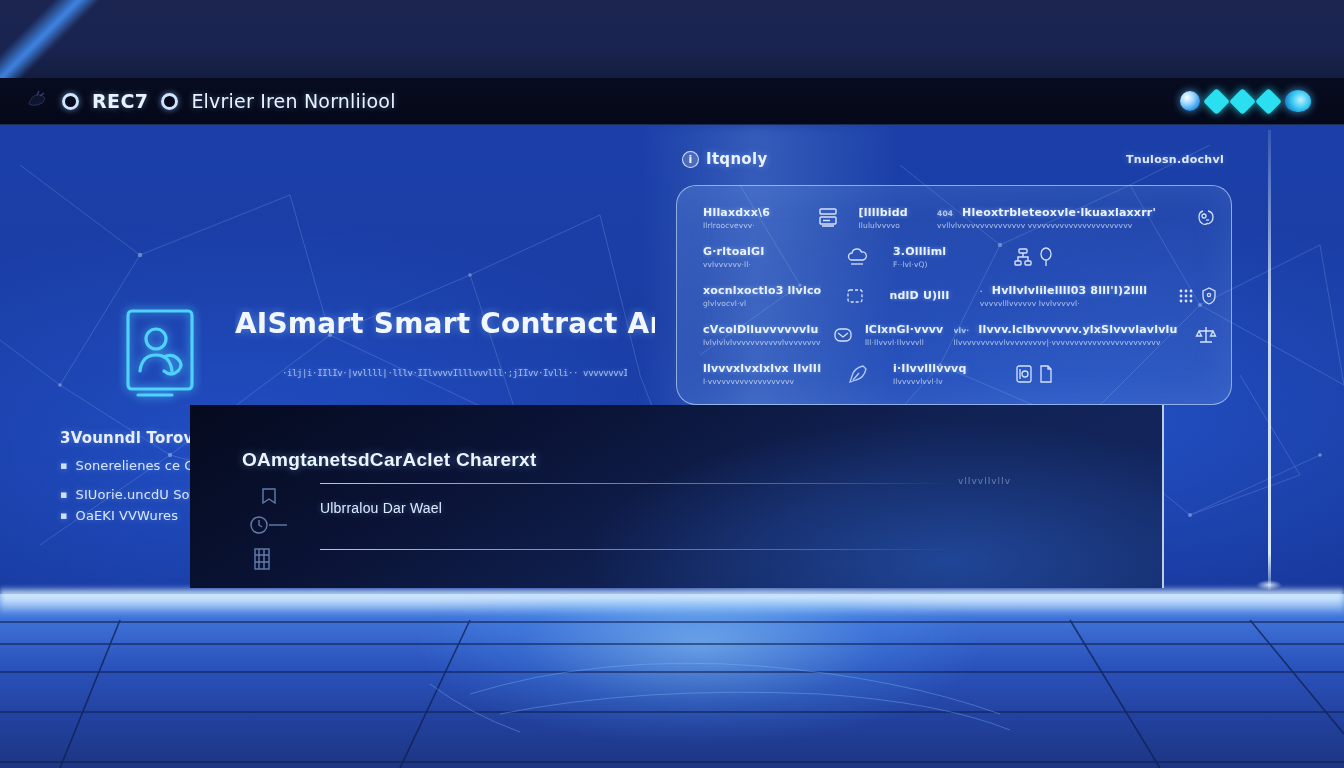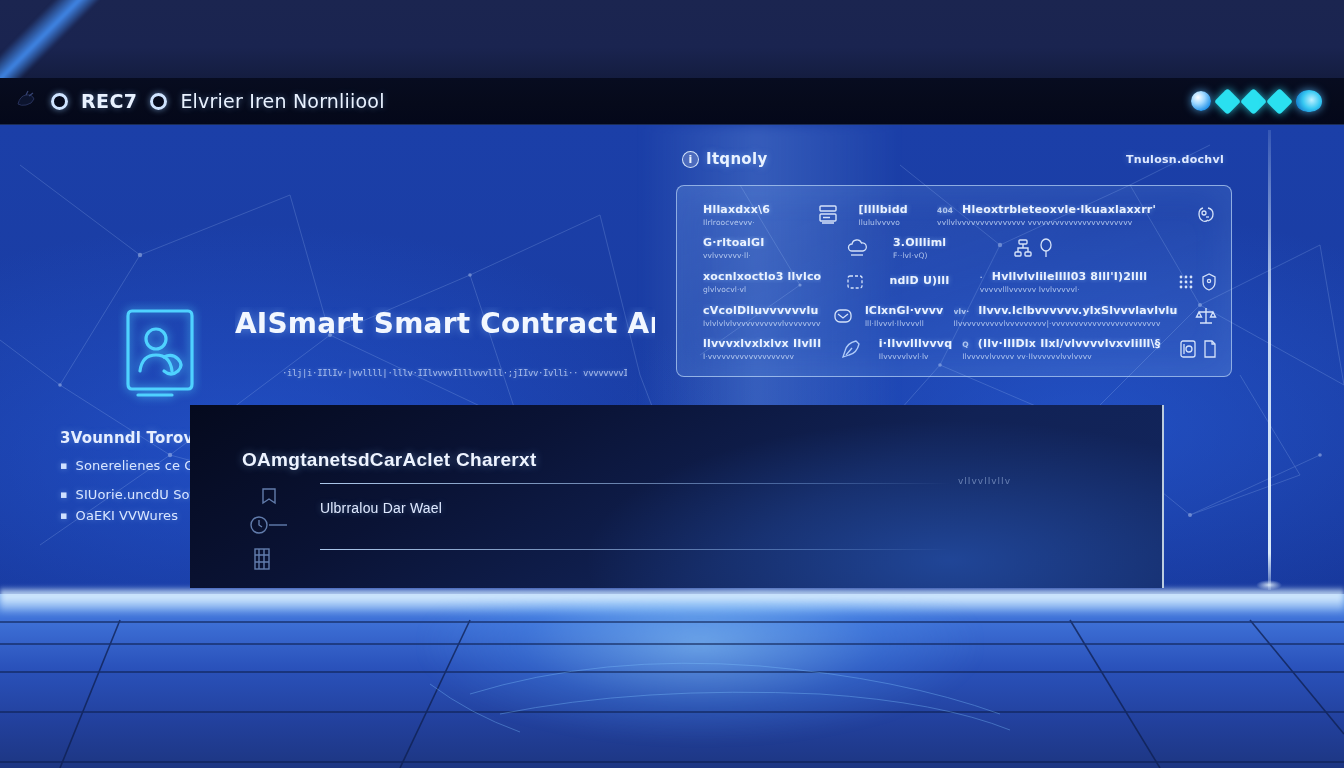--- a/index.html
+++ b/index.html
@@ -67,21 +67,21 @@
     position:absolute; left:420px; top:8px; width:560px; height:140px;
     background:radial-gradient(ellipse at 50% 30%, rgba(150,215,255,.55) 0%, rgba(90,170,255,.18) 45%, rgba(60,130,230,0) 72%);
     filter:blur(5px);
   }
   .floor-lines { position:absolute; inset:0; }
 
   
   #topbar {
     position:absolute; left:0; top:78px; width:1344px; height:47px;
     background:linear-gradient(180deg,#070c20 0%, #060a1b 55%, #04081a 100%);
-    display:flex; align-items:center; padding:0 14px;
+    display:flex; align-items:center; padding:0 25px;
     border-bottom:1px solid rgba(70,110,190,.35);
   }
   .tb-left { display:flex; align-items:center; gap:13px; }
   .tb-logo { width:24px; height:22px; position:relative; opacity:.92; }
   .ring {
     width:17px; height:17px; border-radius:50%;
     border:3px solid #cfe4ff; box-shadow:0 0 6px rgba(150,200,255,.6);
   }
   .tb-text {
     color:#e9f2ff; font-size:19px; font-weight:bold; letter-spacing:.4px;
@@ -158,21 +158,21 @@
     margin-left:7px; color:#e9f2ff; font-size:15px; font-weight:bold;
     letter-spacing:.3px; text-shadow:0 0 7px rgba(150,200,255,.5);
     font-family:"DejaVu Sans", sans-serif;
   }
   .rp-tag {
     margin-left:auto; color:#dfe9ff; font-size:11px; font-weight:bold;
     letter-spacing:.3px; text-shadow:0 0 6px rgba(150,200,255,.45);
     font-family:"DejaVu Sans", sans-serif;
   }
   .rp-card {
-    margin-top:12px; height:192px; border-radius:8px;
+    margin-top:12px; height:220px; border-radius:20px;
     border:1.4px solid rgba(205,230,255,.62);
     background:linear-gradient(160deg, rgba(140,185,255,.16) 0%, rgba(110,160,240,.10) 50%, rgba(150,195,255,.14) 100%);
     box-shadow:inset 0 0 40px rgba(160,205,255,.10);
     padding:12px 14px 10px 26px;
     display:flex; flex-direction:column; justify-content:space-between;
   }
   .rp-row { display:flex; align-items:center; gap:10px; height:40px; }
   .rp-c1 { width:118px; }
   .rp-c2 { width:52px; display:flex; align-items:center; justify-content:center; }
   .rp-c3 { width:86px; }
@@ -519,27 +519,20 @@
       <div class="rp-c2">
         <svg class="mini-ic" width="20" height="22" viewBox="0 0 20 22" fill="none" stroke="#bcd6ff" stroke-width="1.3">
           <path d="M16 3q-9 2-11 10l-2 6 6-2q8-2 10-11z"></path>
             <path d="M6 17l6-7"></path>
         </svg>
       </div>
       <div class="rp-c3">
         <div class="cell-main">i·Ilvvlllvvvq</div>
         <div class="cell-sub">Ilvvvvvlvvl·lv</div>
       </div>
-      <div class="rp-c4">
-        <div class="cell-main">
-          <span class="cell-sub" style="display:inline;margin-right:5px">Q</span>
-          <span>(Ilv·IlIDlx   Ilxl/vlvvvvlvxvlilll\§</span>
-        </div>
-        <div class="cell-sub">Ilvvvvvlvvvvv   vv·IIvvvvvvlvvlvvvv</div>
-      </div>
       <div class="rp-c5">
         <svg class="mini-ic" width="18" height="20" viewBox="0 0 18 20" fill="none" stroke="#e3eeff" stroke-width="1.3">
           <rect x="2" y="2" width="14" height="16" rx="2"></rect>
             <circle cx="10" cy="10" r="3"></circle>
             <path d="M5 5v10"></path>
         </svg>
         <svg class="mini-ic" width="14" height="20" viewBox="0 0 14 20" fill="none" stroke="#e3eeff" stroke-width="1.3">
           <path d="M2 2h7l3 3v13H2z"></path>
             <path d="M9 2v3h3"></path>
         </svg>

